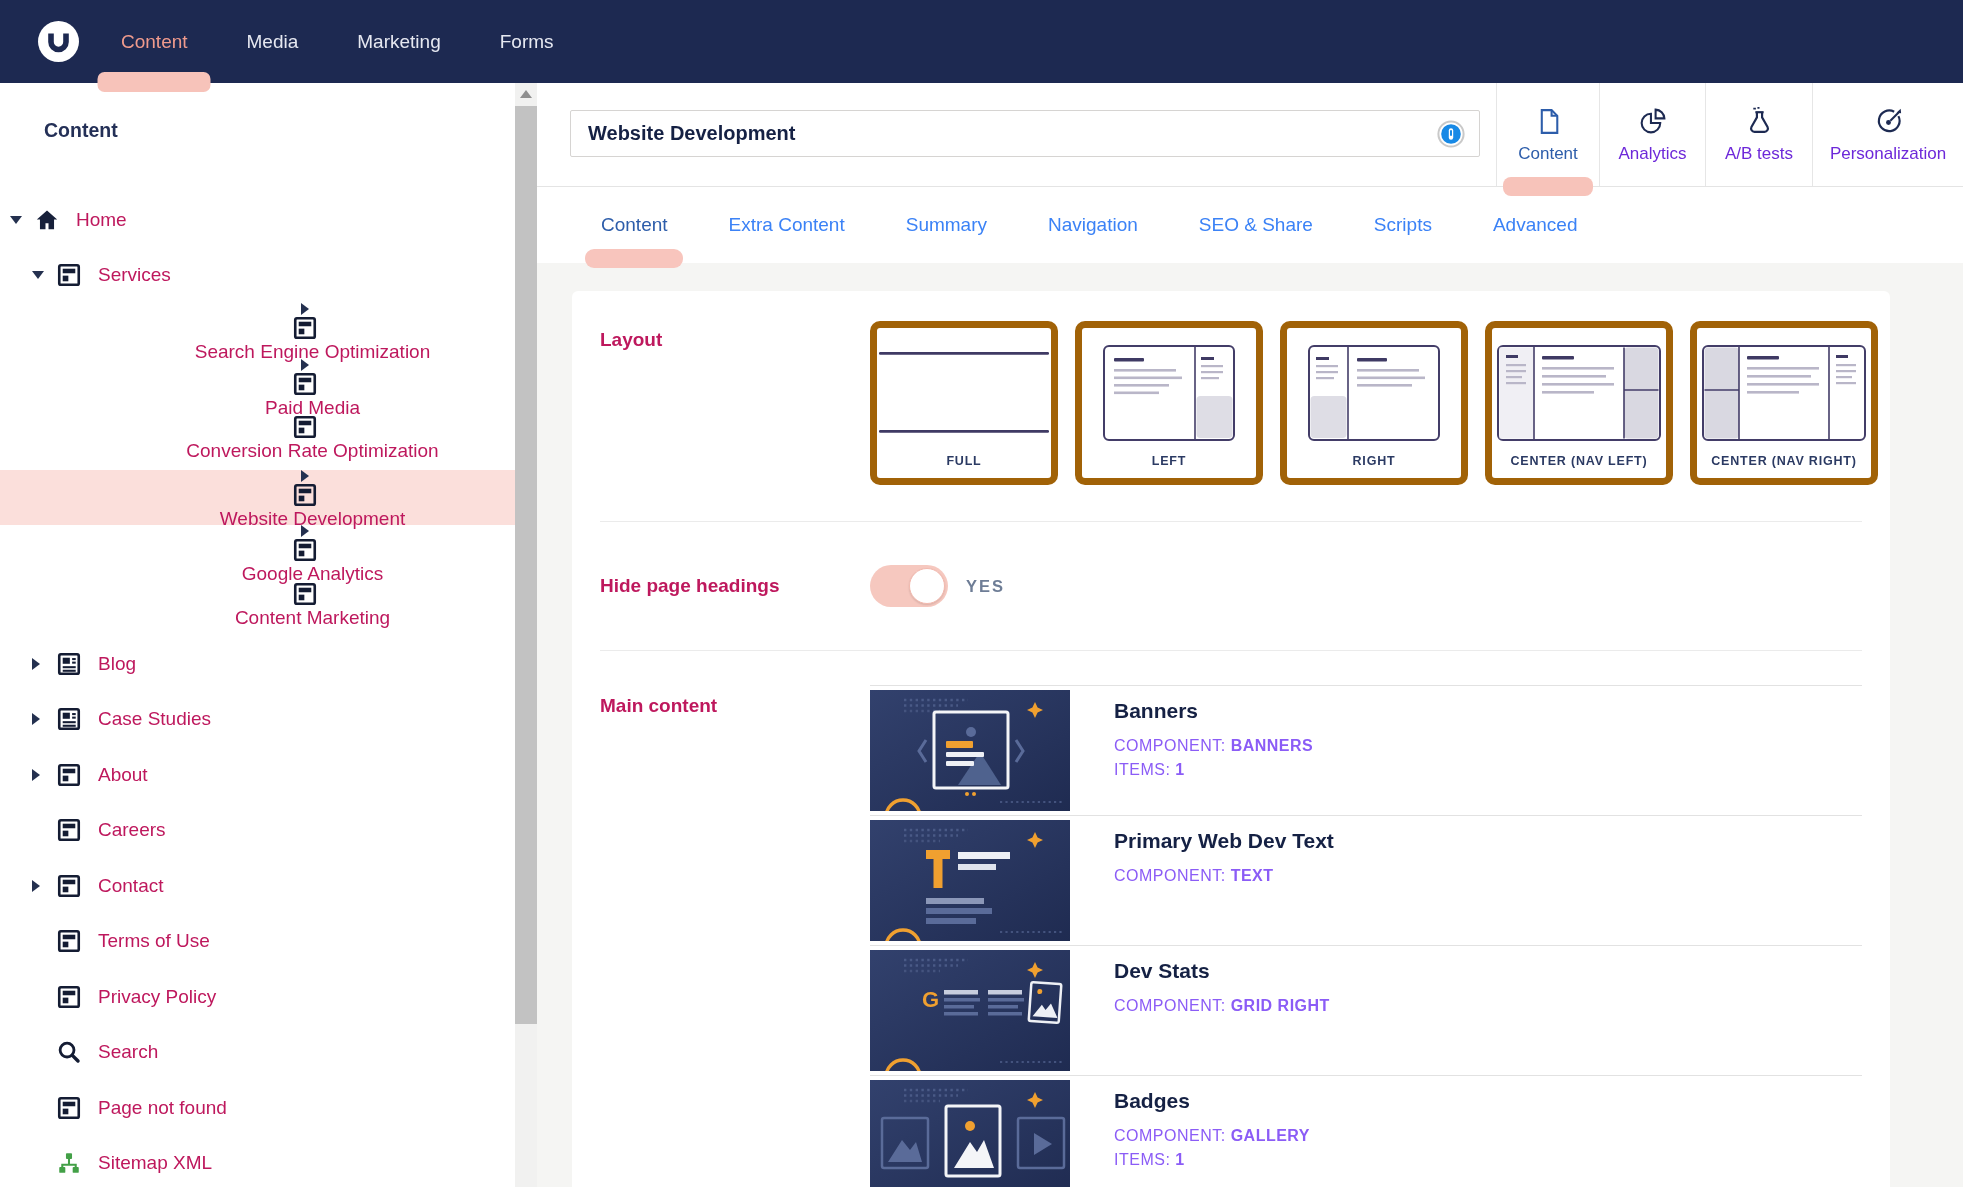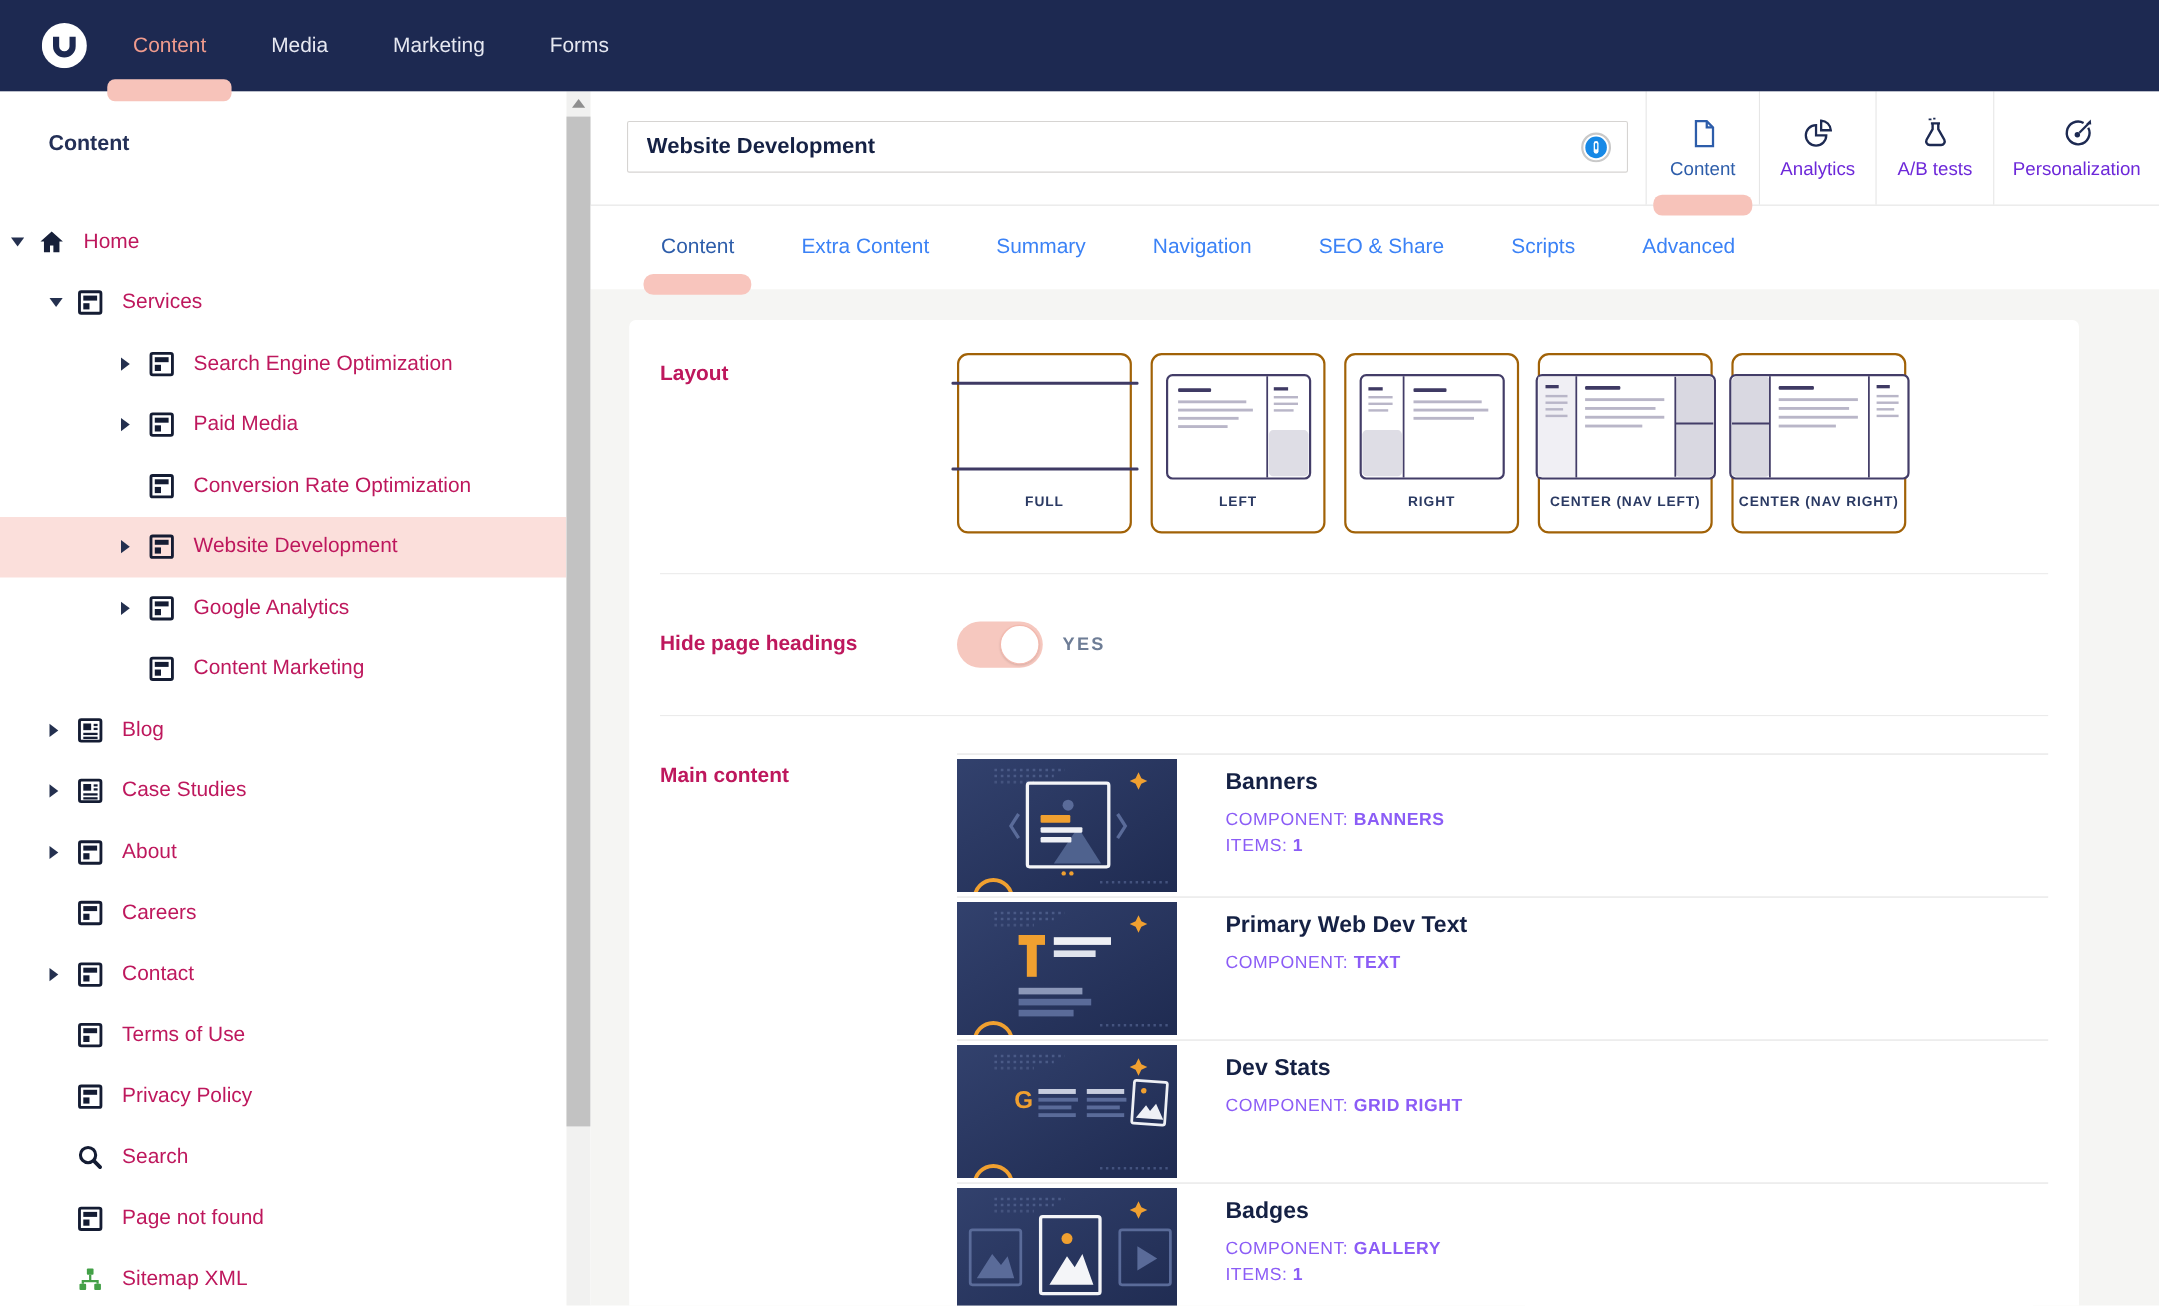--- a/index.html
+++ b/index.html
@@ -14,22 +14,22 @@
   .topnav{display:flex;margin-left:42px;gap:59px;height:83px;}
   .topnav-item{position:relative;display:flex;align-items:center;font-size:19px;color:#e6e8f1;cursor:pointer;}
   .topnav-item.active{color:#f09b8d;}
   .topnav-pill{position:absolute;left:50%;transform:translateX(-50%);bottom:-9px;width:113px;height:20px;background:#f7c3ba;border-radius:7px;}
   
   .sidebar{position:absolute;top:83px;left:0;width:515px;bottom:0;background:#fff;overflow:hidden;}
   .side-title{position:absolute;top:36px;left:44px;font-size:19.5px;font-weight:bold;color:#243057;}
   .tree{position:absolute;top:109px;left:0;right:0;}
   .tree-row{height:55.5px;display:flex;align-items:center;cursor:pointer;}
   .tree-row.lv0{padding-left:10px;}
-  .tree-row.lv1{padding-left:45px;}
-  .tree-row.lv2{padding-left:110px;}
+  .tree-row.lv1{padding-left:32px;}
+  .tree-row.lv2{padding-left:110px;flex-direction:column;}
   .tree-row.selected{background:#fbdfdb;}
   .caret-box{width:24px;flex:none;display:flex;align-items:center;}
   .caret{display:block;width:0;height:0;}
   .caret.down{border-left:6px solid transparent;border-right:6px solid transparent;border-top:8px solid #24304f;}
   .caret.right{border-top:6px solid transparent;border-bottom:6px solid transparent;border-left:8px solid #24304f;}
   .tree-icon{width:26px;height:26px;flex:none;margin-right:16px;}
   .tree-label{font-size:19px;color:#be185d;white-space:nowrap;}
   
   .vscroll{position:absolute;top:83px;left:515px;width:22px;bottom:0;background:#f1f1f0;}
   .vscroll-arrow{height:22px;display:flex;align-items:center;justify-content:center;}
@@ -56,21 +56,21 @@
   
   .ed-body{position:absolute;top:180px;left:0;right:0;bottom:0;background:#f5f5f3;overflow:hidden;}
   .card{margin:28px 73px 0 35px;background:#fff;border-radius:6px;min-height:1100px;}
   .prop{display:flex;padding:0 28px;}
   .prop-label{width:270px;flex:none;font-size:19px;font-weight:bold;color:#be185d;}
   .divider{height:1px;background:#ebebeb;margin:0 28px;}
   
   .prop-layout{padding-top:30px;padding-bottom:36px;}
   .prop-layout .prop-label{padding-top:8px;}
   .layout-options{display:flex;gap:17px;}
-  .layout-card{width:159px;height:164px;box-sizing:border-box;border:2px solid #a16207;border-radius:10px;
+  .layout-card{width:188px;height:164px;box-sizing:border-box;border:7px solid #a16207;border-radius:10px;
     display:flex;flex-direction:column;align-items:center;background:#fff;cursor:pointer;}
   .layout-thumb{width:190px;height:110px;margin-top:10px;}
   .layout-name{margin-top:6px;font-size:12.5px;font-weight:bold;letter-spacing:0.8px;color:#2b3a63;white-space:nowrap;}
   
   .prop-toggle{align-items:center;height:128px;}
   .switch{width:78px;height:42px;border-radius:21px;background:#f6c8bf;position:relative;flex:none;cursor:pointer;}
   .knob{position:absolute;right:3px;top:3px;width:36px;height:36px;border-radius:50%;background:#fff;border:1px solid #f3b9ae;box-sizing:border-box;box-shadow:0 1px 2px rgba(0,0,0,0.12);}
   .switch-state{margin-left:18px;font-size:16.5px;font-weight:bold;letter-spacing:2px;color:#6e7d96;}
   
   .prop-mc{padding-top:34px;padding-bottom:60px;}

